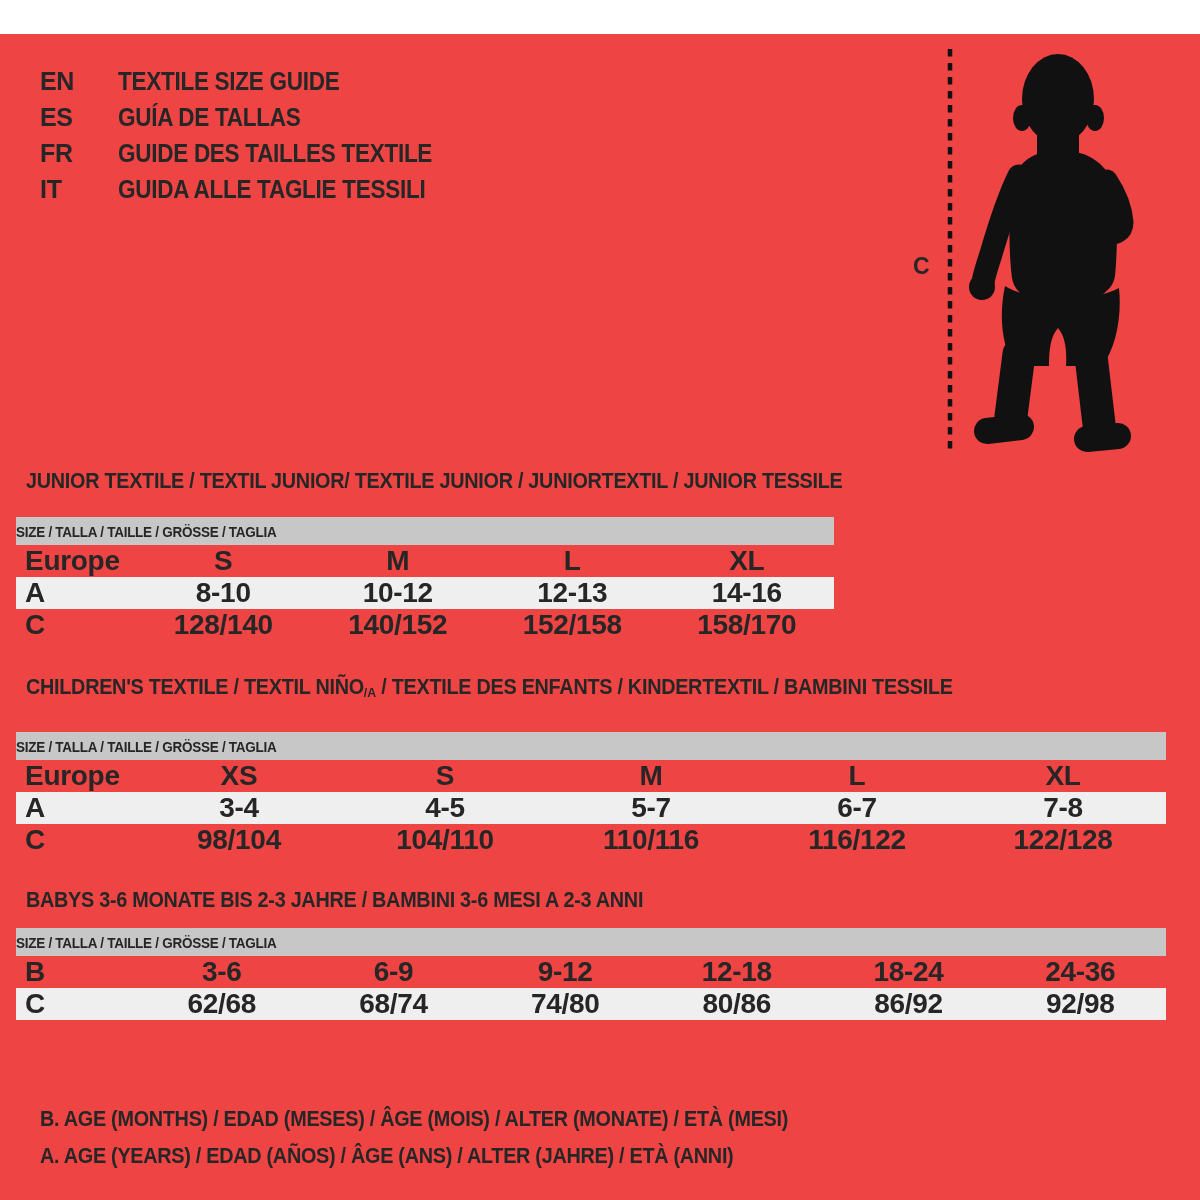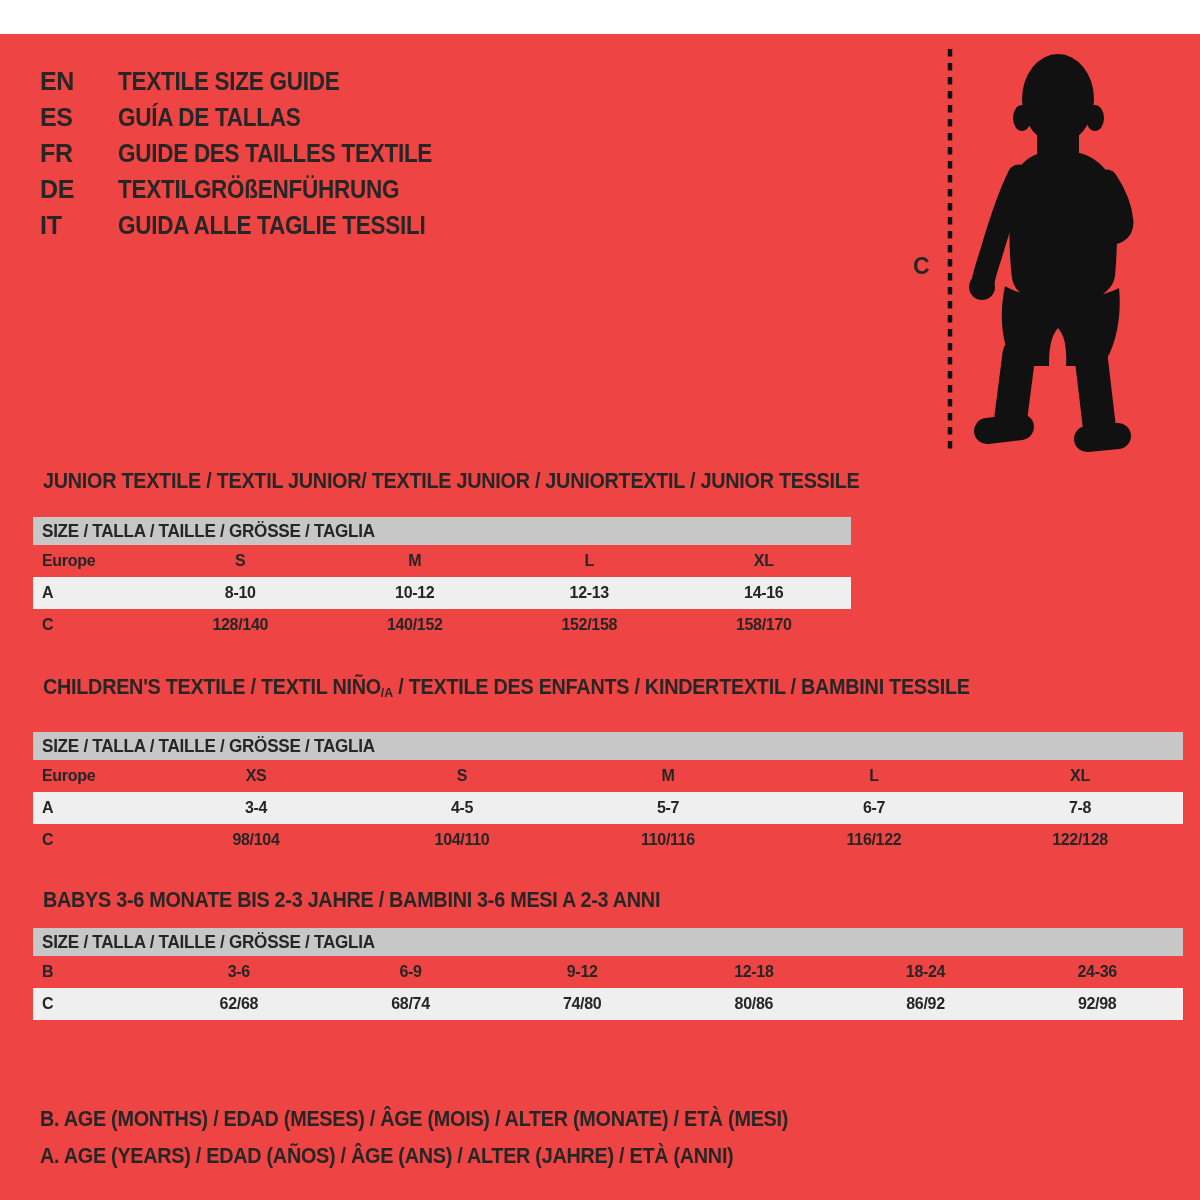--- a/index.html
+++ b/index.html
@@ -21,29 +21,29 @@
   .lang-row{display:flex;height:36px;align-items:center;font-size:25px;}
   .lang-code{width:78px;}
 
   
   .figure{position:absolute;left:905px;top:12px;width:260px;height:412px;}
   .c-label{position:absolute;left:8px;top:207px;font-size:23px;}
   .dash-svg{position:absolute;left:41px;top:3px;}
   .baby-svg{position:absolute;left:60px;top:4px;}
 
   
-  .section{position:absolute;left:33px;}
+  .section{position:absolute;left:16px;}
   .sec-title{margin-left:10px;font-size:22px;line-height:24px;}
   .sub{font-size:0.62em;vertical-align:-3px;letter-spacing:0;}
   .table{margin-top:0;}
   .thead{
     height:28px;background:var(--table-header-bg);display:flex;align-items:center;
-    padding-left:9px;font-size:19px;box-sizing:border-box;
+    padding-left:0;font-size:15px;box-sizing:border-box;
   }
-  .trow{display:flex;height:32px;align-items:center;font-size:16px;}
+  .trow{display:flex;height:32px;align-items:center;font-size:28px;}
   .trow.alt{background:var(--row-alt-bg);}
   .tlabel{width:120px;padding-left:9px;box-sizing:border-box;}
   .tcell{flex:1;text-align:center;}
 
   #sec-junior{top:435px;width:818px;}
   #sec-junior .table{margin-top:24px;}
   #sec-children{top:641px;width:1150px;}
   #sec-children .table{margin-top:27px;}
   #sec-babies{top:849px;width:1150px;}
   #sec-babies .sec-title{line-height:34px;}
@@ -63,24 +63,20 @@
       <span class="lang-code">EN</span>
       <span class="cond">TEXTILE SIZE GUIDE</span>
     </div>
     <div class="lang-row">
       <span class="lang-code">ES</span>
       <span class="cond">GUÍA DE TALLAS</span>
     </div>
     <div class="lang-row">
       <span class="lang-code">FR</span>
       <span class="cond">GUIDE DES TAILLES TEXTILE</span>
-    </div>
-    <div class="lang-row">
-      <span class="lang-code">DE</span>
-      <span class="cond">TEXTILGRÖßENFÜHRUNG</span>
     </div>
     <div class="lang-row">
       <span class="lang-code">IT</span>
       <span class="cond">GUIDA ALLE TAGLIE TESSILI</span>
     </div>
   </div>
 
   <div class="figure">
     <span class="c-label">C</span>
     <svg class="dash-svg" width="8" height="404" viewBox="0 0 8 404">

